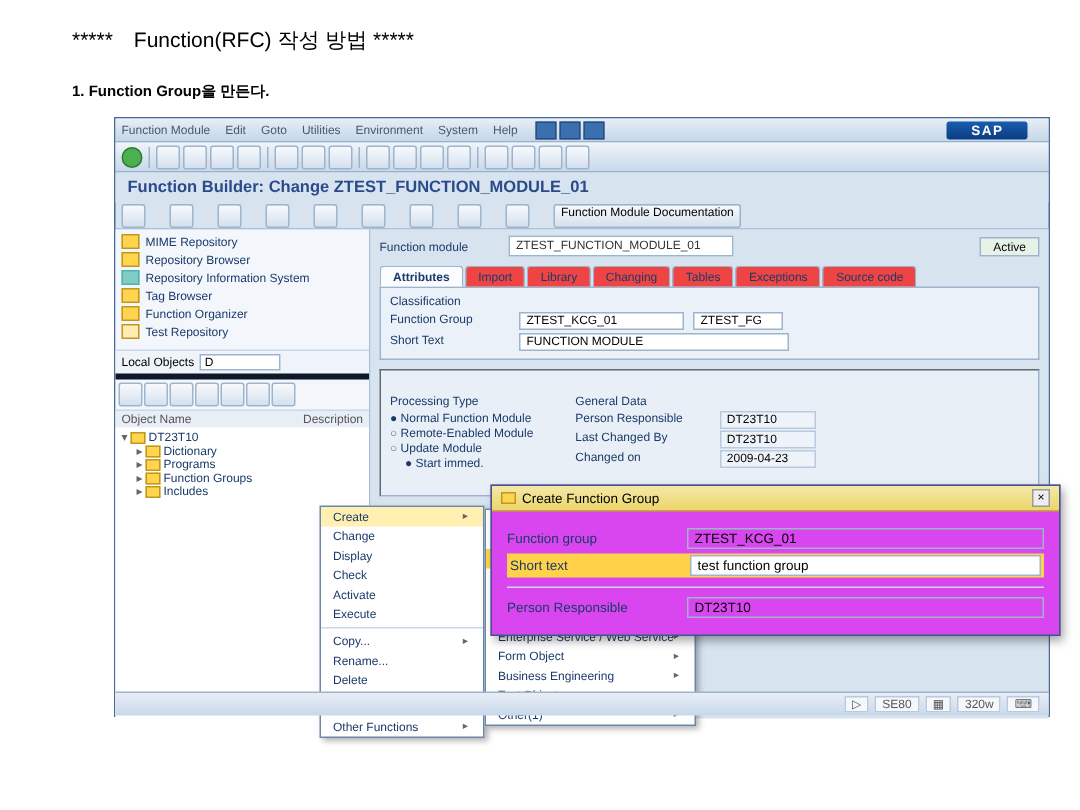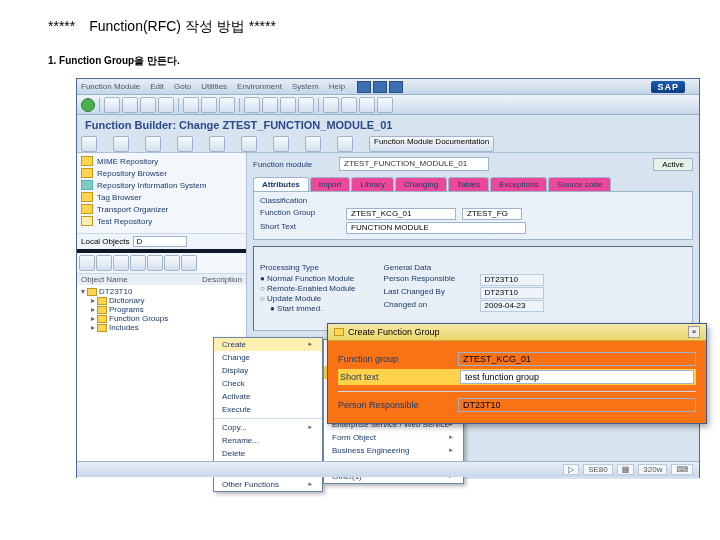--- a/index.html
+++ b/index.html
@@ -29,21 +29,21 @@
     background: linear-gradient(#e8eef6,#c4d6e8);
     display: flex; align-items: center;
     padding: 0 4px;
     color: #4a5a6a;
     border-bottom: 1px solid #99b2cc;
   }
   .menubar span { margin-right: 10px; font-size: 8px; }
   .menubar .logo {
     margin-left: auto; font-weight: bold; color: #fff;
     background: linear-gradient(#1a5db0,#0a3d80);
-    padding: 1px 6px; border-radius: 2px; font-size: 9px;
+    padding: 1px 16px; border-radius: 2px; font-size: 9px;
     letter-spacing: 1px;
   }
   .menubar .winbtn { width:14px; height:12px; background:#3a6fb0; margin-left:2px; border:1px solid #2a4f80; }
   
   .toolbar {
     height: 20px;
     background: linear-gradient(#f0f4fa,#c8d8ea);
     border-bottom: 1px solid #99b2cc;
     display: flex; align-items: center; padding: 0 4px;
     gap: 2px;
@@ -125,21 +125,21 @@
     background:#fff; border:1px solid #9eb4cc; padding:1px 4px; min-width:150px; font-size:8px;
     color:#333; height:14px;
   }
   .fm-row .stat { margin-left:auto; background:#e6f2e6; border:1px solid #9eb4cc; padding:1px 8px; font-size:8px;}
   .tabstrip {
     display:flex; margin:2px 6px 0 6px;
     border-bottom:1px solid #9eb4cc;
     font-size:8px;
   }
   .tabstrip .tab {
-    padding:2px 8px; background:#ec4899; border:1px solid #9eb4cc; border-bottom:none;
+    padding:2px 8px; background:#ef4444; border:1px solid #9eb4cc; border-bottom:none;
     margin-right:1px; color:#1a3a6a; border-radius:3px 3px 0 0;
   }
   .tabstrip .tab.active { background:#fafcff; font-weight:bold; }
   .attr-panel {
     margin:0 6px; background:#ebf1f8; border:1px solid #9eb4cc; border-top:none;
     padding:4px 6px; font-size:8px;
   }
   .attr-row { display:flex; gap:6px; padding:1px 0;}
   .attr-row .albl { width:80px; color:#1a3a6a;}
   .attr-row .afld { background:#fff; border:1px solid #9eb4cc; padding:0 4px; min-width:110px; height:12px; font-size:8px;}
@@ -150,21 +150,21 @@
   }
   .proc-col .radio { margin:1px 0; color:#1a3a6a;}
   .proc-col .radio::before{content:"○ "; color:#666;}
   .proc-col .radio.sel::before{content:"● "; color:#1a3a6a;}
   .gen-col .grow{ display:flex; gap:6px; margin:1px 0;}
   .gen-col .glbl{ width:90px; color:#1a3a6a;}
   .gen-col .gfld{ background:#eef3f9; border:1px solid #b8cadd; padding:0 4px; min-width:64px; height:12px;}
   
   .dialog {
     position:absolute; left:250px; top:244px; width:380px;
-    background:#f97316; border:1px solid #3a5a8a;
+    background:#d946ef; border:1px solid #3a5a8a;
     box-shadow:2px 3px 6px rgba(0,0,0,.35);
     font-size:9px;
   }
   .dlg-title {
     background:linear-gradient(#f4e8a8,#ecd66a);
     padding:2px 6px; font-size:9px; display:flex; align-items:center;
     border-bottom:1px solid #caaa30;
   }
   .dlg-title .close{ margin-left:auto; width:12px; height:12px; border:1px solid #999; background:#eee; text-align:center; line-height:10px; font-size:8px;}
   .dlg-body { padding:8px 10px; }
@@ -270,21 +270,21 @@
         <div class="repo-item sys">
             <div class="ico"></div>
             <span>Repository Information System</span>
           </div>
         <div class="repo-item">
             <div class="ico"></div>
             <span>Tag Browser</span>
           </div>
         <div class="repo-item">
             <div class="ico"></div>
-            <span>Transport Organizer</span>
+            <span>Function Organizer</span>
           </div>
         <div class="repo-item abap">
             <div class="ico"></div>
             <span>Test Repository</span>
           </div>
       </div>
       <div class="local-bar">
         <span>Local Objects</span>
         <input value="D" style="">
       </div>

